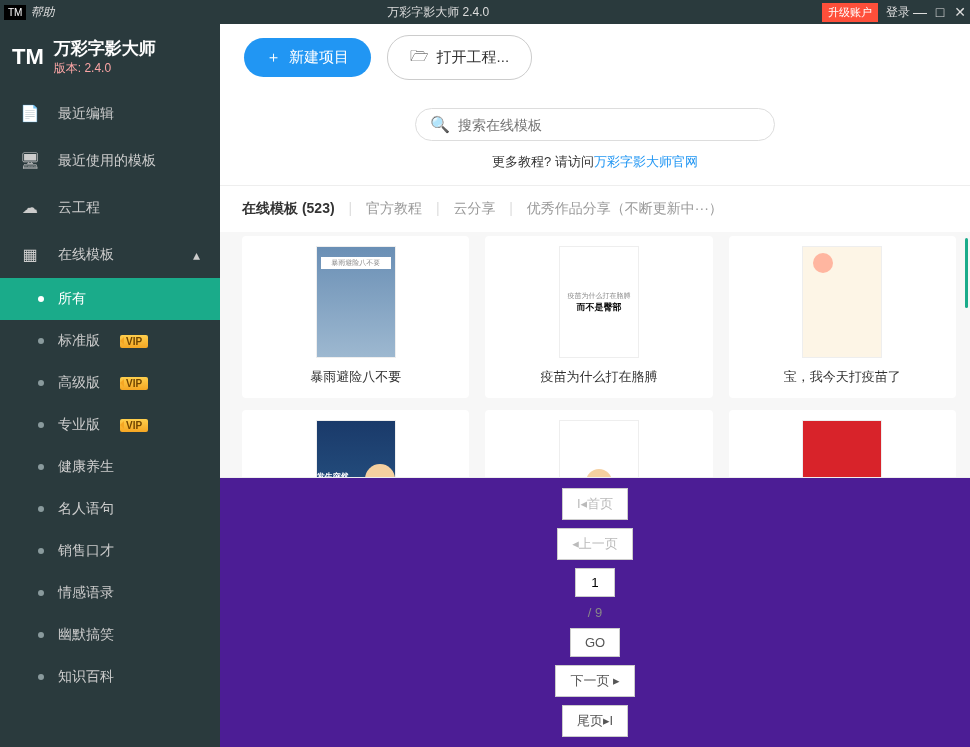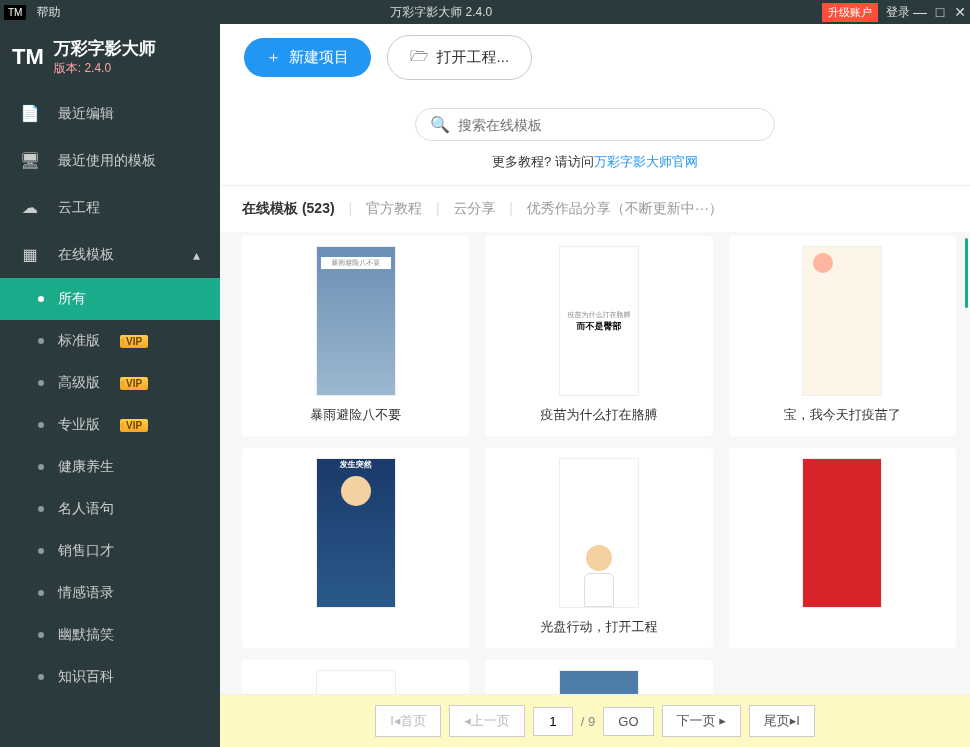--- a/index.html
+++ b/index.html
@@ -1,20 +1,20 @@
 <!DOCTYPE html>
 <html><head>
 <meta charset="utf-8">
 <style>
 * { margin: 0; padding: 0; box-sizing: border-box; font-family: "Microsoft YaHei", Arial, sans-serif; }
 body { width: 970px; height: 747px; overflow: hidden; background: #fff; }
 
 .titlebar { height: 24px; background: #2a3a3d; display: flex; align-items: center; color: #ddd; font-size: 12px; }
 .titlebar .tm-small { background: #000; color: #fff; padding: 2px 4px; font-size: 10px; margin: 0 4px; }
-.titlebar .help { margin-left: 6px; cursor: pointer; }
+.titlebar .help { cursor: pointer; font-style: italic; }
 .titlebar .center-title { flex: 1; text-align: center; }
 .titlebar .upgrade { background: #ff4f3a; color: #fff; padding: 2px 6px; font-size: 11px; margin-right: 8px; cursor: pointer; }
 .titlebar .login { margin-right: 0; cursor: pointer; }
 .titlebar .win-btn { width: 20px; text-align: center; cursor: pointer; font-size: 14px; }
 
 .topbar { height: 66px; background: #fff; display: flex; align-items: center; }
 .topbar-left { width: 220px; background: #2a3a3d; height: 66px; display: flex; align-items: center; padding-left: 12px; }
 .topbar-left .tm-logo { color: #fff; font-size: 22px; font-weight: bold; margin-right: 10px; }
 .topbar-left .app-name { color: #fff; font-size: 17px; font-weight: bold; }
 .topbar-left .version { color: #fca5a5; font-size: 12px; }
@@ -42,40 +42,40 @@
 .more-tutorial a { color: #2196f3; text-decoration: none; }
 
 .tabs { background: #fff; padding: 14px 22px; font-size: 14px; color: #999; border-top: 1px solid #eee; }
 .tabs span { cursor: pointer; }
 .tabs .active { color: #333; font-weight: bold; }
 .tabs .sep { margin: 0 10px; color: #ddd; }
 
 .grid-wrap { flex: 1; overflow-y: auto; padding: 4px 14px 0 22px; position: relative; }
 .grid { display: grid; grid-template-columns: repeat(3, 1fr); gap: 12px 16px; }
 .card { background: #fff; border-radius: 4px; padding: 10px 0 12px; text-align: center; cursor: pointer; }
-.thumb { width: 80px; height: 150px; margin: 0 auto 10px; border: 1px solid #eee; display: flex; align-items: center; justify-content: center; font-size: 10px; color: #888; background: #fafafa; overflow: hidden; }
+.thumb { width: 80px; height: 112px; margin: 0 auto 10px; border: 1px solid #eee; display: flex; align-items: center; justify-content: center; font-size: 10px; color: #888; background: #fafafa; overflow: hidden; }
 .card-title { font-size: 13px; color: #333; }
 .grid-scroll-indicator { position: absolute; right: 2px; top: 6px; width: 3px; height: 70px; background: #1aab8a; border-radius: 2px; }
 
-.pager { background: #fef9c3; border-top: 1px solid #eee; padding: 10px 0; display: flex; justify-content: center; align-items: center; gap: 8px; font-size: 13px; }
+.pager { background: #4c1d95; border-top: 1px solid #eee; padding: 10px 0; display: flex; justify-content: center; align-items: center; gap: 8px; font-size: 13px; flex-direction: column; }
 .pager button { background: #fff; border: 1px solid #ccc; padding: 6px 14px; cursor: pointer; font-size: 13px; color: #555; }
 .pager button:disabled { color: #bbb; cursor: default; }
 .pager input { width: 40px; text-align: center; border: 1px solid #ccc; padding: 6px 4px; }
 .pager .total { color: #888; }
 
 
 .t1 { background: linear-gradient(#6a8fb5,#9db8d0); position:relative; }
 .t1::after{content:"暴雨避险八不要";position:absolute;top:10px;left:4px;right:4px;font-size:7px;background:#fff;padding:1px;}
 .t2 { background:#fff; display:flex;flex-direction:column;align-items:center;justify-content:center;}
 .t2 .bold{font-size:9px;font-weight:bold;color:#000;}
 .t3 { background:#fdf5e6; position:relative;}
 .t3::before{content:"";position:absolute;left:10px;top:6px;width:20px;height:20px;border-radius:50%;background:#ffb6a0;}
 .t4 { background:#e8f4f0; display:flex;flex-direction:column;align-items:center;justify-content:flex-end;}
 .t4 .person{width:24px;height:50px;background:#2a6a5a;border-radius:12px 12px 2px 2px;margin-bottom:8px;}
-.t5 { background:linear-gradient(#1a3a6a,#2a5a8a);display:flex;flex-direction:column;align-items:center;justify-content:flex-start;color:#fff;}
+.t5 { background:linear-gradient(#1a3a6a,#2a5a8a);display:flex;flex-direction:row;align-items:center;justify-content:space-between;color:#fff;}
 .t5 .face{width:30px;height:30px;border-radius:50%;background:#f5d0a0;margin-top:6px;}
 .t6 { background:#fff;display:flex;flex-direction:column;align-items:center;justify-content:flex-end;}
 .t6 .head{width:26px;height:26px;border-radius:50%;background:#f5d0a0;}
 .t6 .body2{width:30px;height:34px;background:#fff;border:1px solid #ddd;border-radius:6px 6px 0 0;margin-top:2px;}
 .t7 { background:#d8232a;}
 .t8 { background:#fff;display:flex;align-items:center;justify-content:center;}
 .t8 .ring{width:40px;height:40px;border:6px solid #333;border-top-color:#888;border-radius:50%;}
 .t9 { background:linear-gradient(#4a7aa5,#6a9ac5);}
 </style>
 </head>

